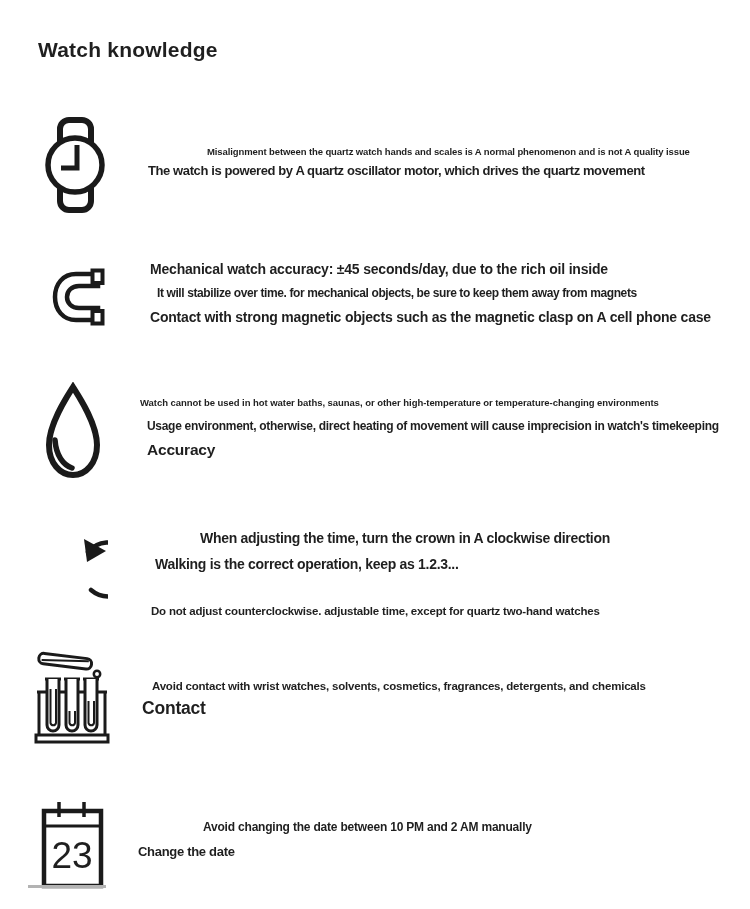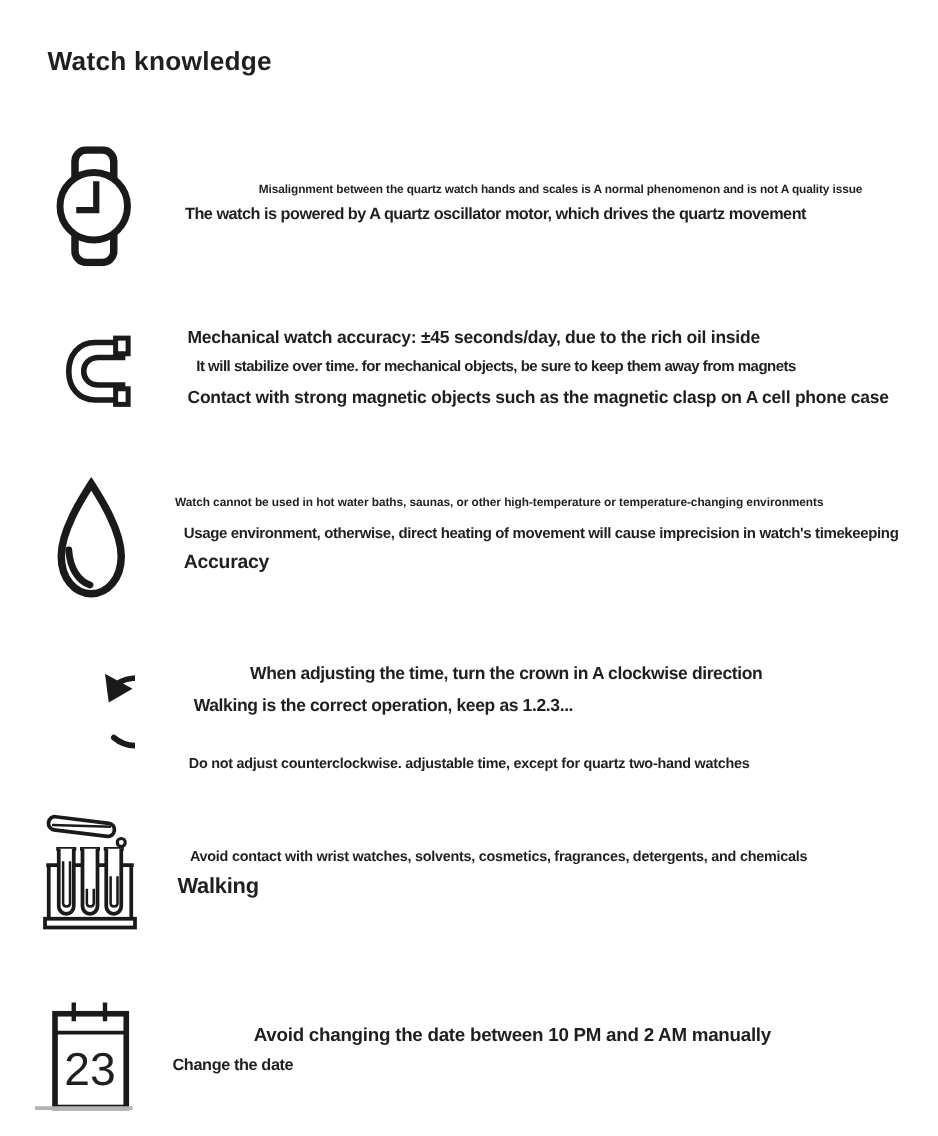--- a/index.html
+++ b/index.html
@@ -28,21 +28,21 @@
   .icon-arrow{left:40px;top:525px;}
   .s4l1{left:200px;top:531px;font-size:14px;letter-spacing:-.3px;}
   .s4l2{left:155px;top:557px;font-size:14px;letter-spacing:-.3px;}
   .s4l3{left:151px;top:582px;font-size:11.5px;letter-spacing:-.2px;margin-top:24px;}
   
   .icon-tubes{left:33px;top:645px;}
   .s5l1{left:152px;top:681px;font-size:11.5px;letter-spacing:-.2px;}
   .s5l2{left:142px;top:700px;font-size:17.5px;letter-spacing:-.2px;}
   
   .icon-calendar{left:40px;top:800px;}
-  .s6l1{left:203px;top:821px;font-size:15px;letter-spacing:-.2px;}
+  .s6l1{left:203px;top:821px;font-size:12px;letter-spacing:-.2px;}
   .s6l2{left:138px;top:845px;font-size:13px;letter-spacing:-.3px;}
   .calendar-shadow{left:28px;top:885px;width:78px;height:3px;background:#b3b3b3;}
   svg{display:block;}
 </style>
 </head>
 <body>
 
 <div id="page-title">Watch knowledge</div>
 
 <div class="abs icon-watch">
@@ -102,21 +102,21 @@
     <line x1="31" y1="34" x2="47" y2="34" stroke="#1a1a1a" stroke-width="3"></line>
     <path d="M33,34 L33,80 A6,6 0 0 0 45,80 L45,34" fill="#fff" stroke="#1a1a1a" stroke-width="3"></path>
     <path d="M36.5,66 L36.5,78 A2.8,2.8 0 0 0 42,78 L42,66" fill="none" stroke="#1a1a1a" stroke-width="2"></path>
     <line x1="50" y1="34" x2="66" y2="34" stroke="#1a1a1a" stroke-width="3"></line>
     <path d="M52,34 L52,80 A6,6 0 0 0 64,80 L64,34" fill="#fff" stroke="#1a1a1a" stroke-width="3"></path>
     <path d="M55.5,56 L55.5,78 A2.8,2.8 0 0 0 61,78 L61,56" fill="none" stroke="#1a1a1a" stroke-width="2"></path>
     <rect x="3" y="90" width="72" height="7" fill="#fff" stroke="#1a1a1a" stroke-width="3"></rect>
   </svg>
 </div>
 <div class="line s5l1">Avoid contact with wrist watches, solvents, cosmetics, fragrances, detergents, and chemicals</div>
-<div class="line s5l2">Walking</div>
+<div class="line s5l2">Contact</div>
 
 <div class="abs icon-calendar">
   <svg width="65" height="90" viewBox="0 0 65 90">
     <rect x="4" y="11" width="57" height="75" fill="#fff" stroke="#1a1a1a" stroke-width="4.5"></rect>
     <line x1="4" y1="26" x2="61" y2="26" stroke="#1a1a1a" stroke-width="3"></line>
     <line x1="19" y1="2" x2="19" y2="17" stroke="#1a1a1a" stroke-width="3.5"></line>
     <line x1="44" y1="2" x2="44" y2="17" stroke="#1a1a1a" stroke-width="3.5"></line>
     <text x="32" y="68" text-anchor="middle" font-size="37" fill="#1f1f1f">23</text>
   </svg>
 </div>

